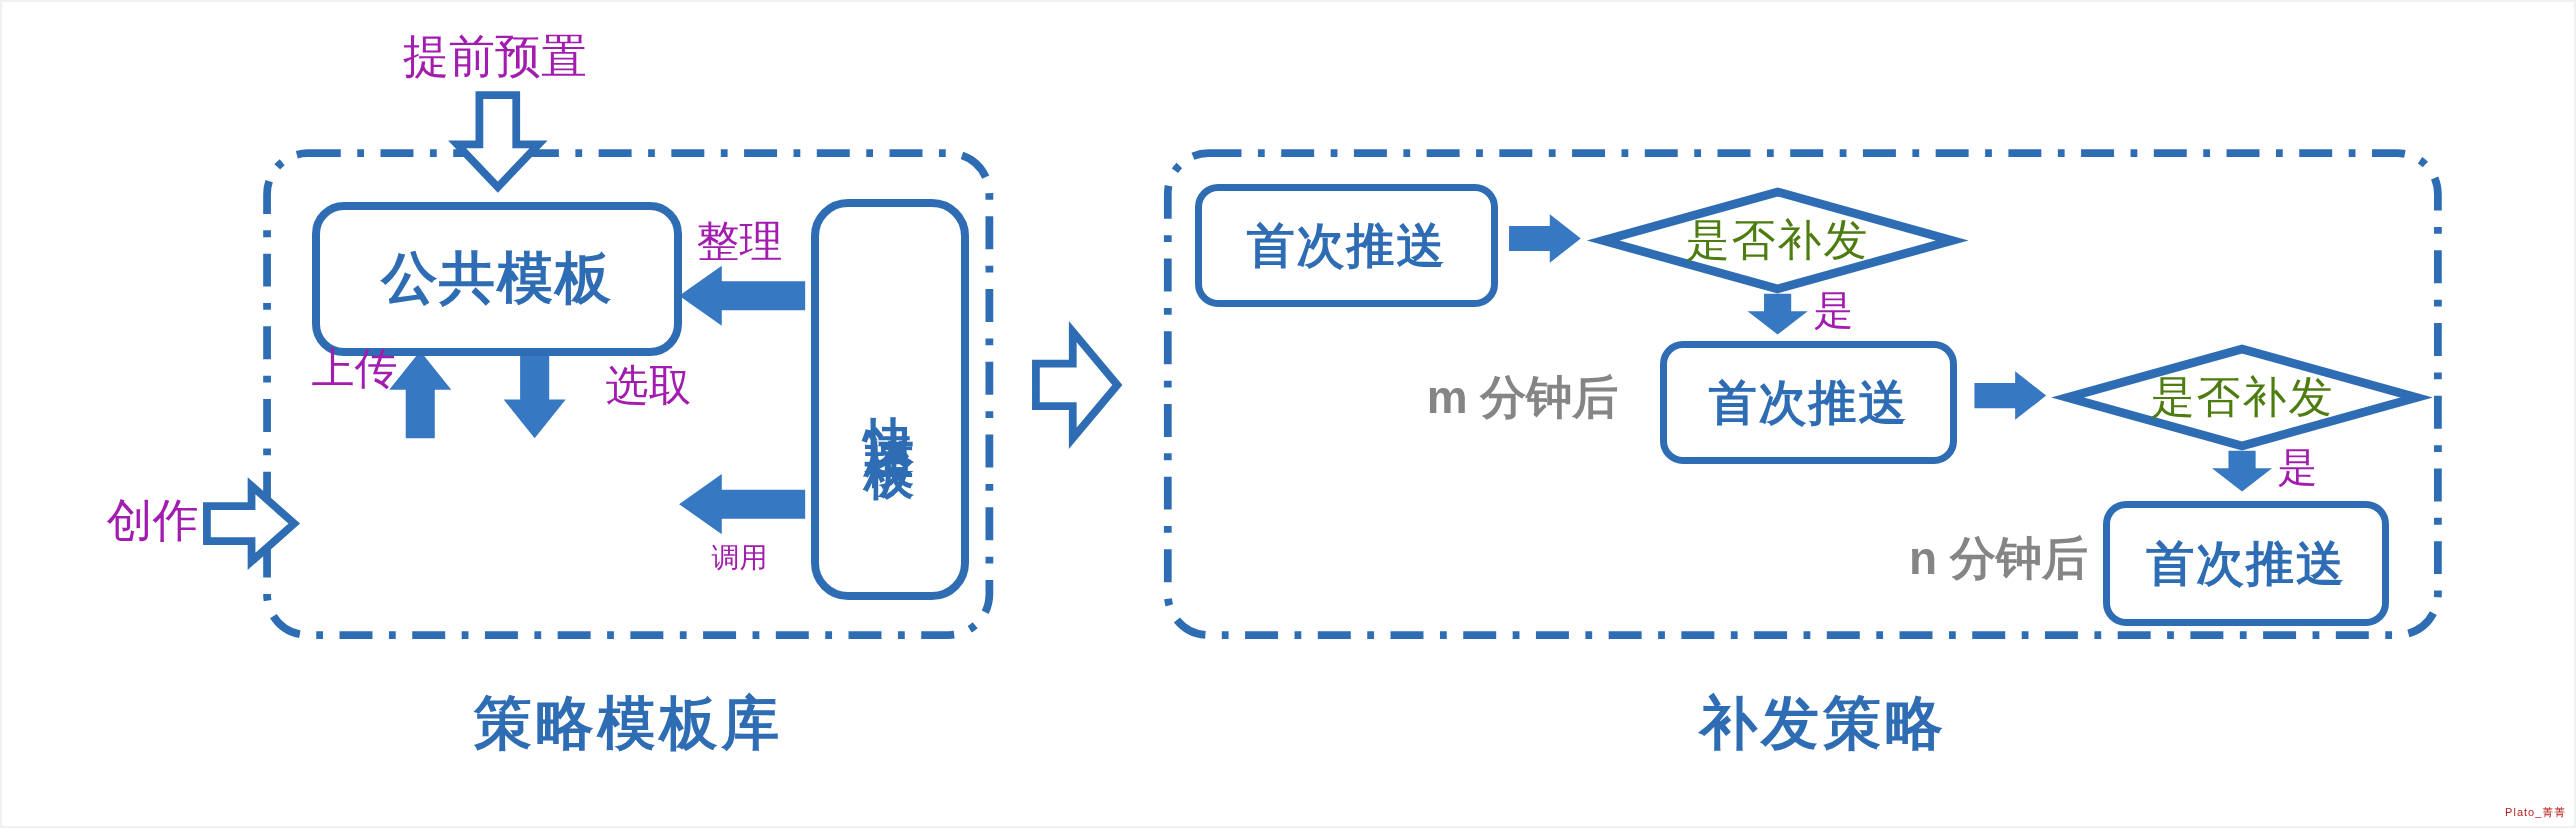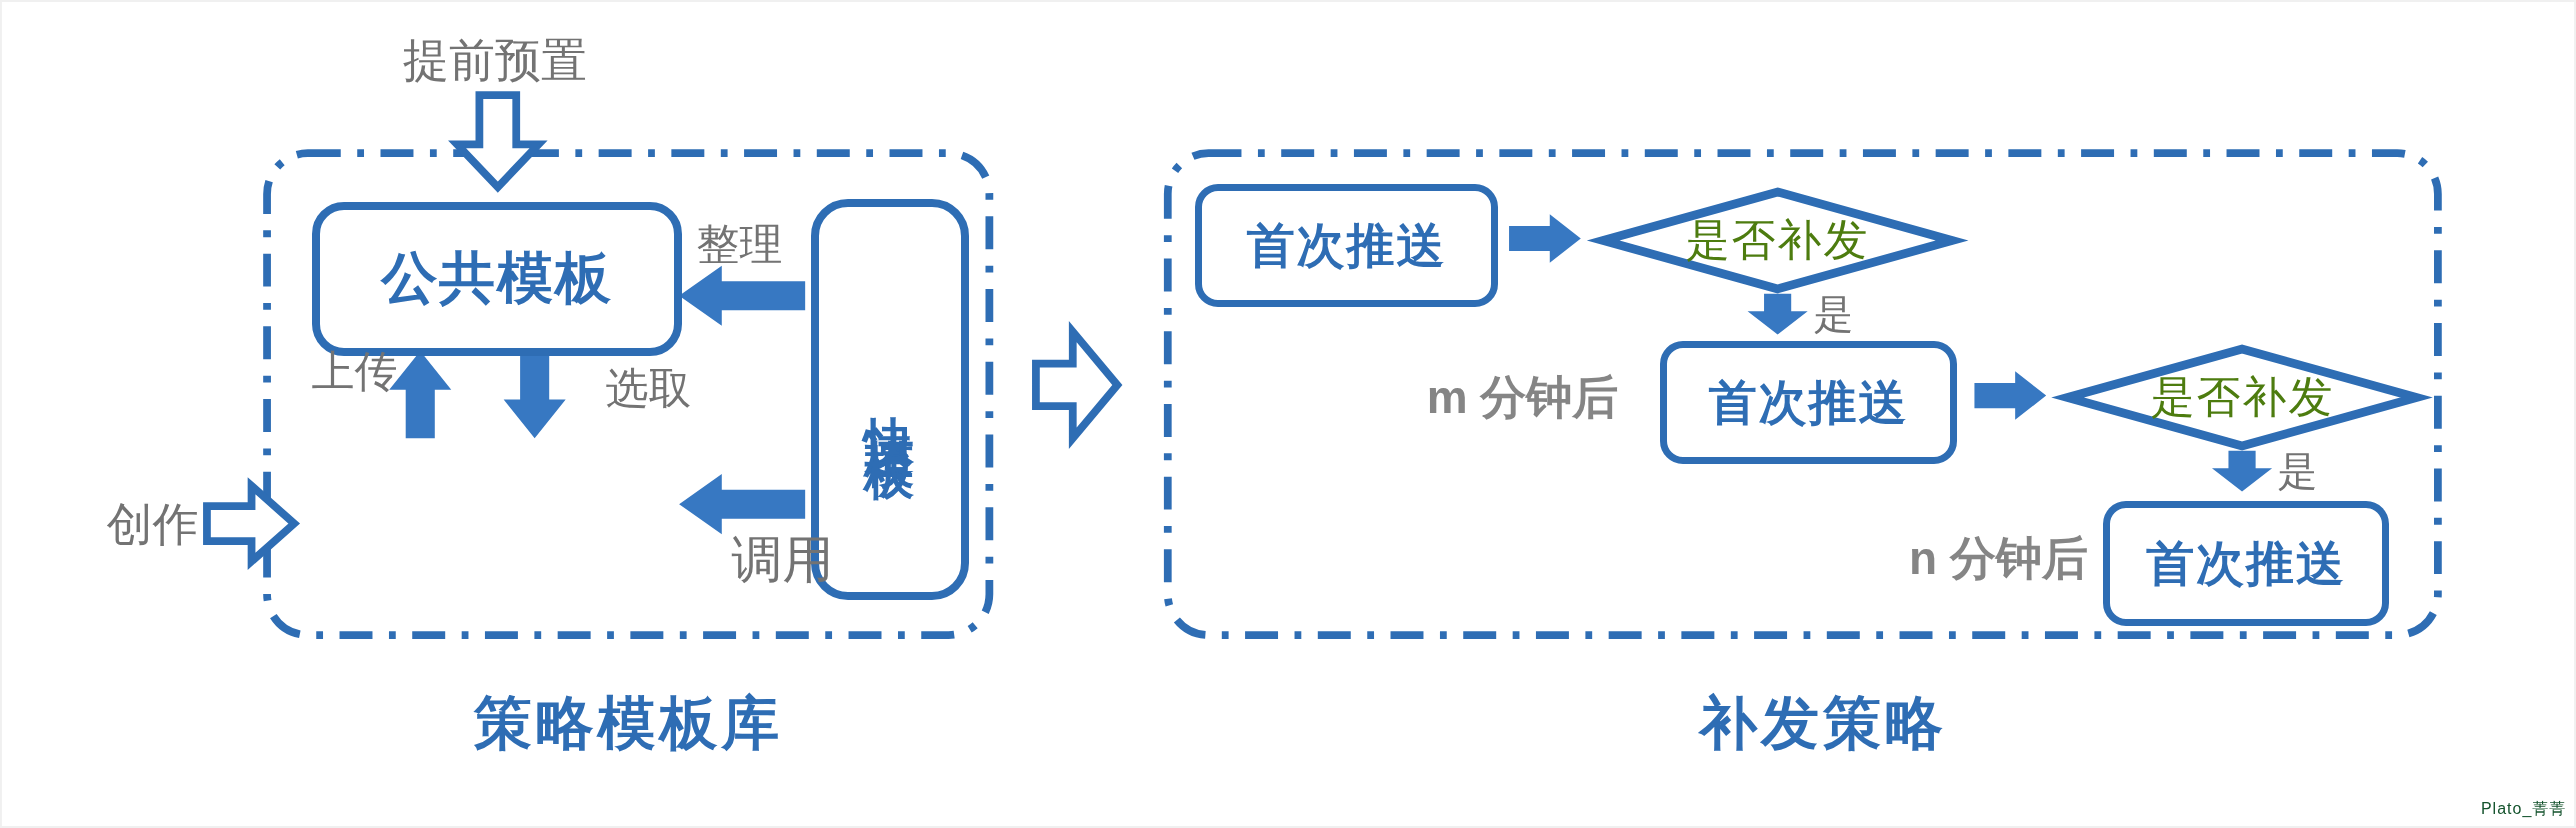--- a/index.html
+++ b/index.html
@@ -3,36 +3,36 @@
 <meta charset="utf-8">
 <style>
   html,body{margin:0;padding:0;background:#ffffff;}
   .canvas{
     position:relative;width:2576px;height:828px;background:#ffffff;
     font-family:"Liberation Sans","DejaVu Sans",sans-serif;
     box-shadow:inset 0 0 0 1.9px #f0f0f0;overflow:hidden;
   }
   svg.layer{position:absolute;left:0;top:0;width:2576px;height:828px;}
   .lbl{position:absolute;display:flex;align-items:center;justify-content:center;white-space:nowrap;line-height:1;}
-  .gray{color:#737373;font-weight:400;}
+  .gray{color:#a21caf;font-weight:400;font-family:Liberation Mono, monospace;}
   .graybold{color:#858585;font-weight:700;}
   .bluetitle{color:#2E6DB4;font-weight:700;letter-spacing:3.9px;}
   .node{
     position:absolute;background:#ffffff;border:8.7px solid #2E6DB4;border-radius:32px;
     display:flex;align-items:center;justify-content:center;
     color:#2E6DB4;font-weight:700;letter-spacing:1.9px;
   }
   .node.small{border-width:7.8px;border-radius:23px;}
   .vertical-text{
     writing-mode:vertical-rl;text-orientation:upright;
     letter-spacing:11.6px;font-weight:700;color:#2E6DB4;
   }
   .diamond-label{position:absolute;display:flex;align-items:center;justify-content:center;
     color:#4d7c0f;font-weight:400;letter-spacing:1.9px;white-space:nowrap;line-height:1;}
-  .watermark{position:absolute;right:9.7px;bottom:7.8px;font-size:16px;color:#14532d;letter-spacing:1px;margin-left:40px;}
+  .watermark{position:absolute;right:9.7px;bottom:7.8px;font-size:11px;color:#b91c1c;letter-spacing:1px;margin-left:40px;}
 </style>
 </head>
 <body>
 
 <div class="canvas">
 
   <svg class="layer" viewBox="0 0 2656 854">
 
     <rect x="275" y="158" width="745" height="497" rx="42" fill="none" stroke="#2E6DB4" stroke-width="8" stroke-dasharray="34 17 7 17"></rect>
     <rect x="1204" y="158" width="1310" height="497" rx="42" fill="none" stroke="#2E6DB4" stroke-width="8" stroke-dasharray="34 17 7 17"></rect>
@@ -73,21 +73,21 @@
   </div>
 
   <div class="diamond-label" style="left:1632px;top:215px;width:291px;height:50px;font-size:44px;">是否补发</div>
   <div class="diamond-label" style="left:2097px;top:372px;width:291px;height:50px;font-size:44px;">是否补发</div>
 
   <div class="lbl gray" style="left:398px;top:35px;width:194px;height:50px;font-size:46px;">提前预置</div>
   <div class="lbl gray" style="left:691px;top:221px;width:97px;height:47px;font-size:43px;">整理</div>
   <div class="lbl gray" style="left:306px;top:348px;width:97px;height:47px;font-size:43px;">上传</div>
   <div class="lbl gray" style="left:553px;top:365px;width:97px;height:47px;font-size:43px;margin-left:47px;">选取</div>
   <div class="lbl gray" style="left:104px;top:499px;width:97px;height:50px;font-size:46px;">创作</div>
-  <div class="lbl gray" style="left:691px;top:536px;width:97px;height:47px;font-size:51px;margin-left:43px;">调用</div>
+  <div class="lbl gray" style="left:691px;top:536px;width:97px;height:47px;font-size:28px;">调用</div>
 
   <div class="lbl graybold" style="left:1406px;top:372px;width:233px;height:50px;font-size:46px;">m 分钟后</div>
   <div class="lbl gray" style="left:1812px;top:292px;width:43px;height:43px;font-size:40px;">是</div>
   <div class="lbl gray" style="left:2276px;top:449px;width:43px;height:43px;font-size:40px;">是</div>
   <div class="lbl bluetitle" style="left:386px;top:691px;width:485px;height:64px;font-size:58px;">策略模板库</div>
 
   <div class="lbl graybold" style="left:1882px;top:533px;width:233px;height:50px;font-size:46px;">n 分钟后</div>
   <div class="lbl bluetitle" style="left:1629px;top:691px;width:388px;height:64px;font-size:58px;">补发策略</div>
 
   <div class="watermark">Plato_菁菁</div>

